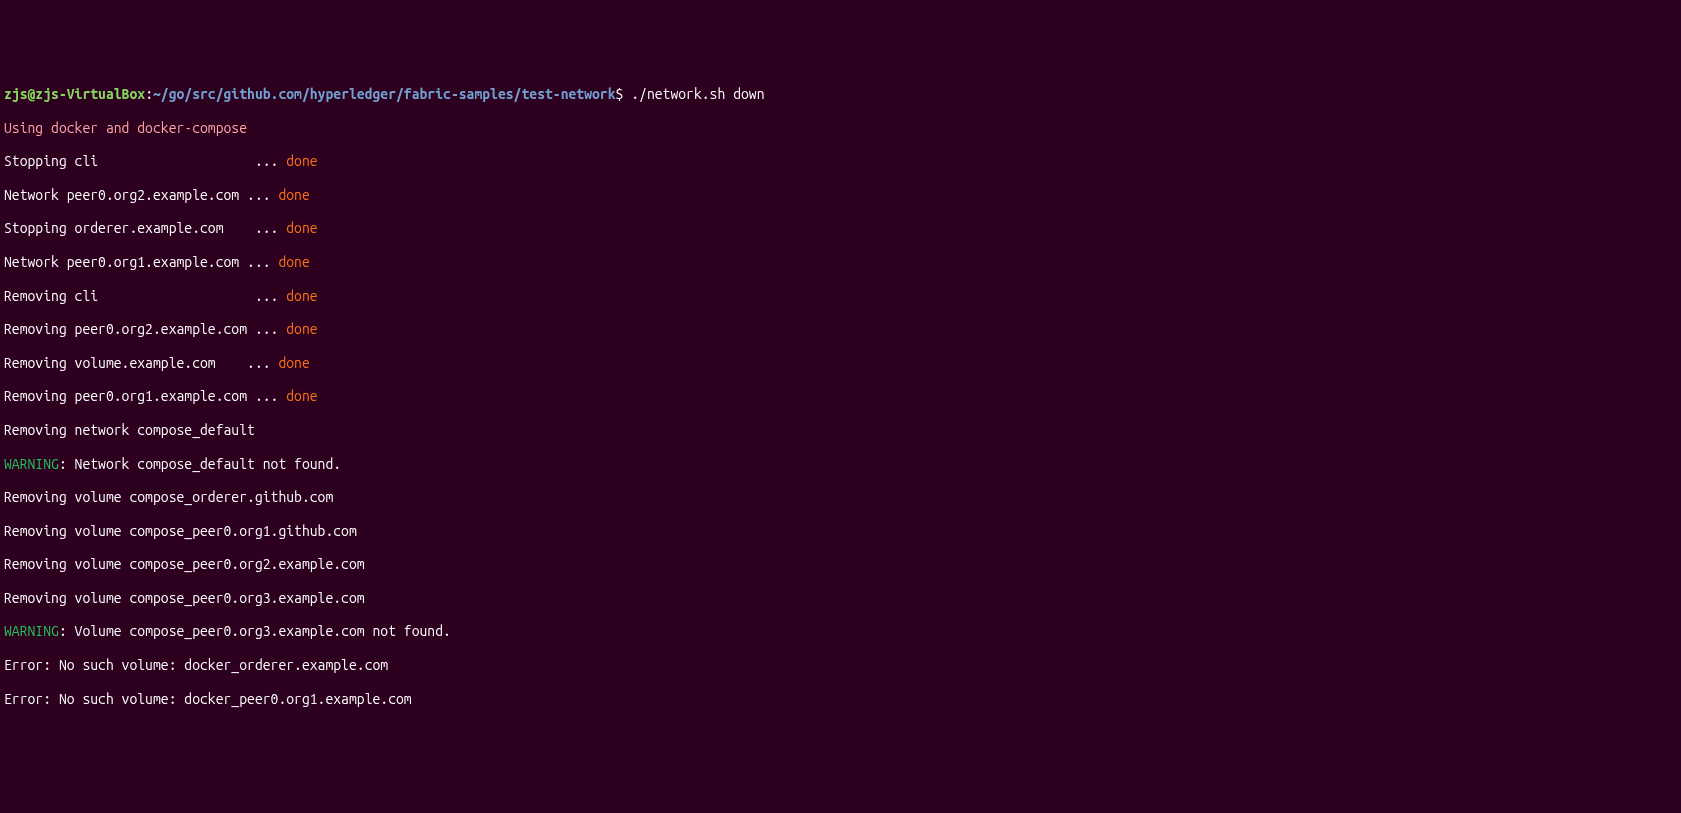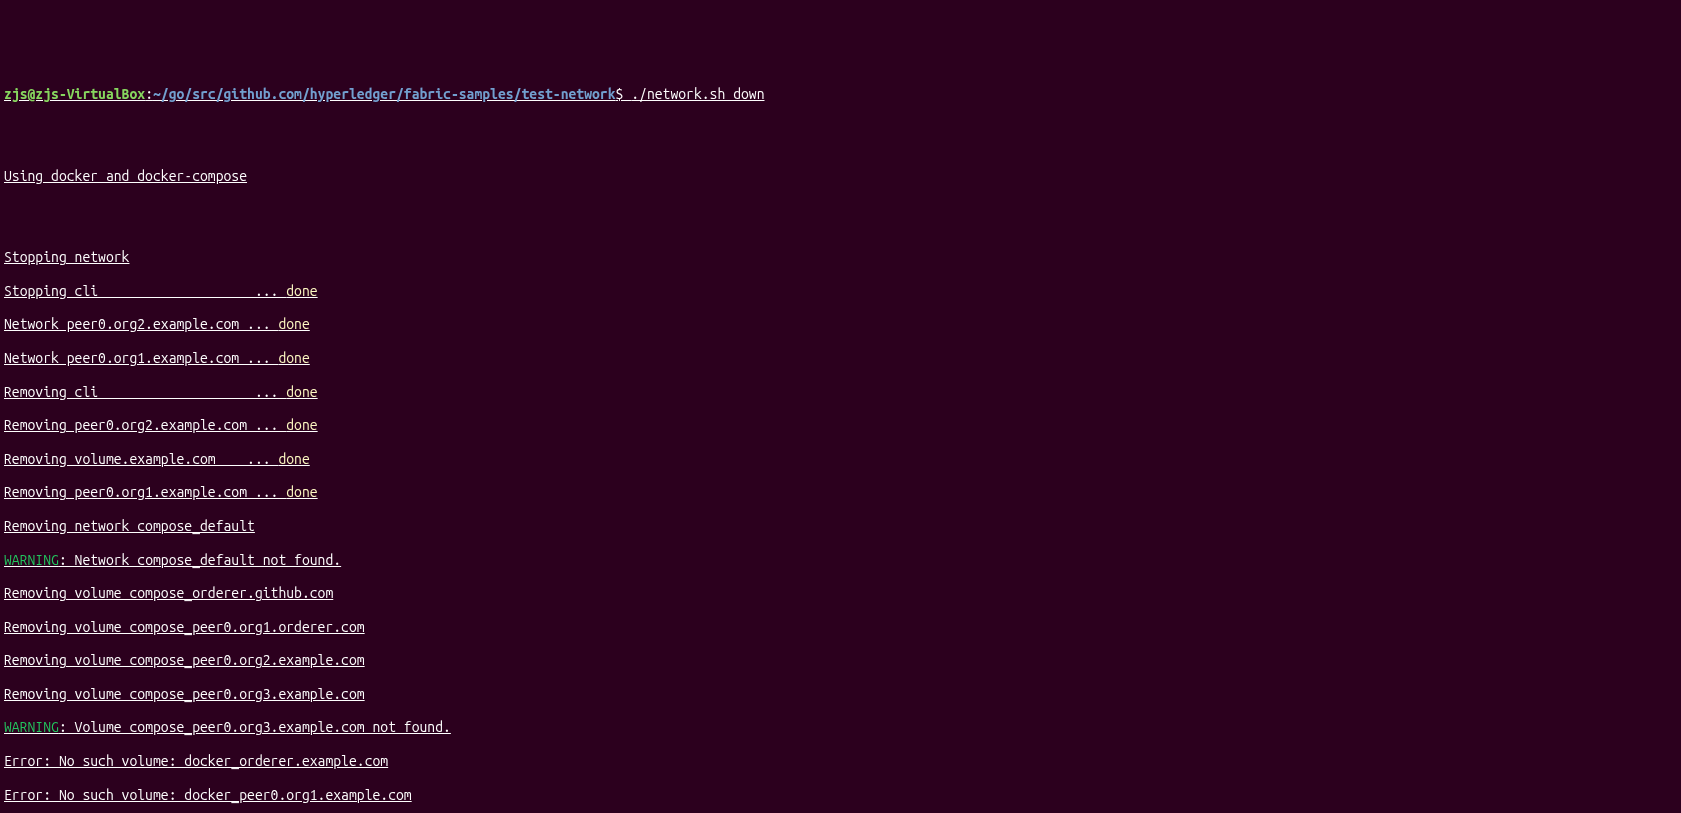--- a/index.html
+++ b/index.html
@@ -8,50 +8,50 @@
       color: #ffffff;
       font-family: 'Ubuntu Mono', 'DejaVu Sans Mono', 'Courier New', monospace;
       font-size: 14px;
       line-height: 1.2;
       padding: 2px 4px;
       white-space: pre;
       overflow-x: auto;
       min-height: 813px;
       position: relative;
     }
-    .line { white-space: pre; text-decoration: underline; }
+    .line { white-space: pre; }
     .prompt-user { color: #87d75f; font-weight: bold; }
     .prompt-path { color: #729fcf; font-weight: bold; }
     .prompt-dollar { color: #ffffff; }
     .command { color: #ffffff; }
-    .blue-text { color: #ffffff; margin-top: 48px; }
-    .green-text { color: #fef9c3; text-align: center; }
+    .blue-text { color: #fca5a5; }
+    .green-text { color: #f97316; text-align: center; }
     .yellow-text { color: #22c55e; }
     .white-text { color: #ffffff; }
   </style>
 </head>
 <body>
 
 
 
 <div>
 <div class="line"><span class="prompt-user">zjs@zjs-VirtualBox</span><span class="white-text">:</span><span class="prompt-path">~/go/src/github.com/hyperledger/fabric-samples/test-network</span><span class="prompt-dollar">$ </span><span class="command">./network.sh down</span></div>
 <div class="line blue-text">Using docker and docker-compose</div>
-<div class="line blue-text">Stopping network</div>
 <div class="line"><span class="white-text">Stopping cli                    ... </span><span class="green-text">done</span></div>
 <div class="line"><span class="white-text">Network peer0.org2.example.com ... </span><span class="green-text">done</span></div>
+<div class="line"><span class="white-text">Stopping orderer.example.com    ... </span><span class="green-text">done</span></div>
 <div class="line"><span class="white-text">Network peer0.org1.example.com ... </span><span class="green-text">done</span></div>
 <div class="line"><span class="white-text">Removing cli                    ... </span><span class="green-text">done</span></div>
 <div class="line"><span class="white-text">Removing peer0.org2.example.com ... </span><span class="green-text">done</span></div>
 <div class="line"><span class="white-text">Removing volume.example.com    ... </span><span class="green-text">done</span></div>
 <div class="line"><span class="white-text">Removing peer0.org1.example.com ... </span><span class="green-text">done</span></div>
 <div class="line white-text">Removing network compose_default</div>
 <div class="line"><span class="yellow-text">WARNING</span><span class="white-text">: Network compose_default not found.</span></div>
 <div class="line white-text">Removing volume compose_orderer.github.com</div>
-<div class="line white-text">Removing volume compose_peer0.org1.orderer.com</div>
+<div class="line white-text">Removing volume compose_peer0.org1.github.com</div>
 <div class="line white-text">Removing volume compose_peer0.org2.example.com</div>
 <div class="line white-text">Removing volume compose_peer0.org3.example.com</div>
 <div class="line"><span class="yellow-text">WARNING</span><span class="white-text">: Volume compose_peer0.org3.example.com not found.</span></div>
 <div class="line white-text">Error: No such volume: docker_orderer.example.com</div>
 <div class="line white-text">Error: No such volume: docker_peer0.org1.example.com</div>
 
 
 
 
 

